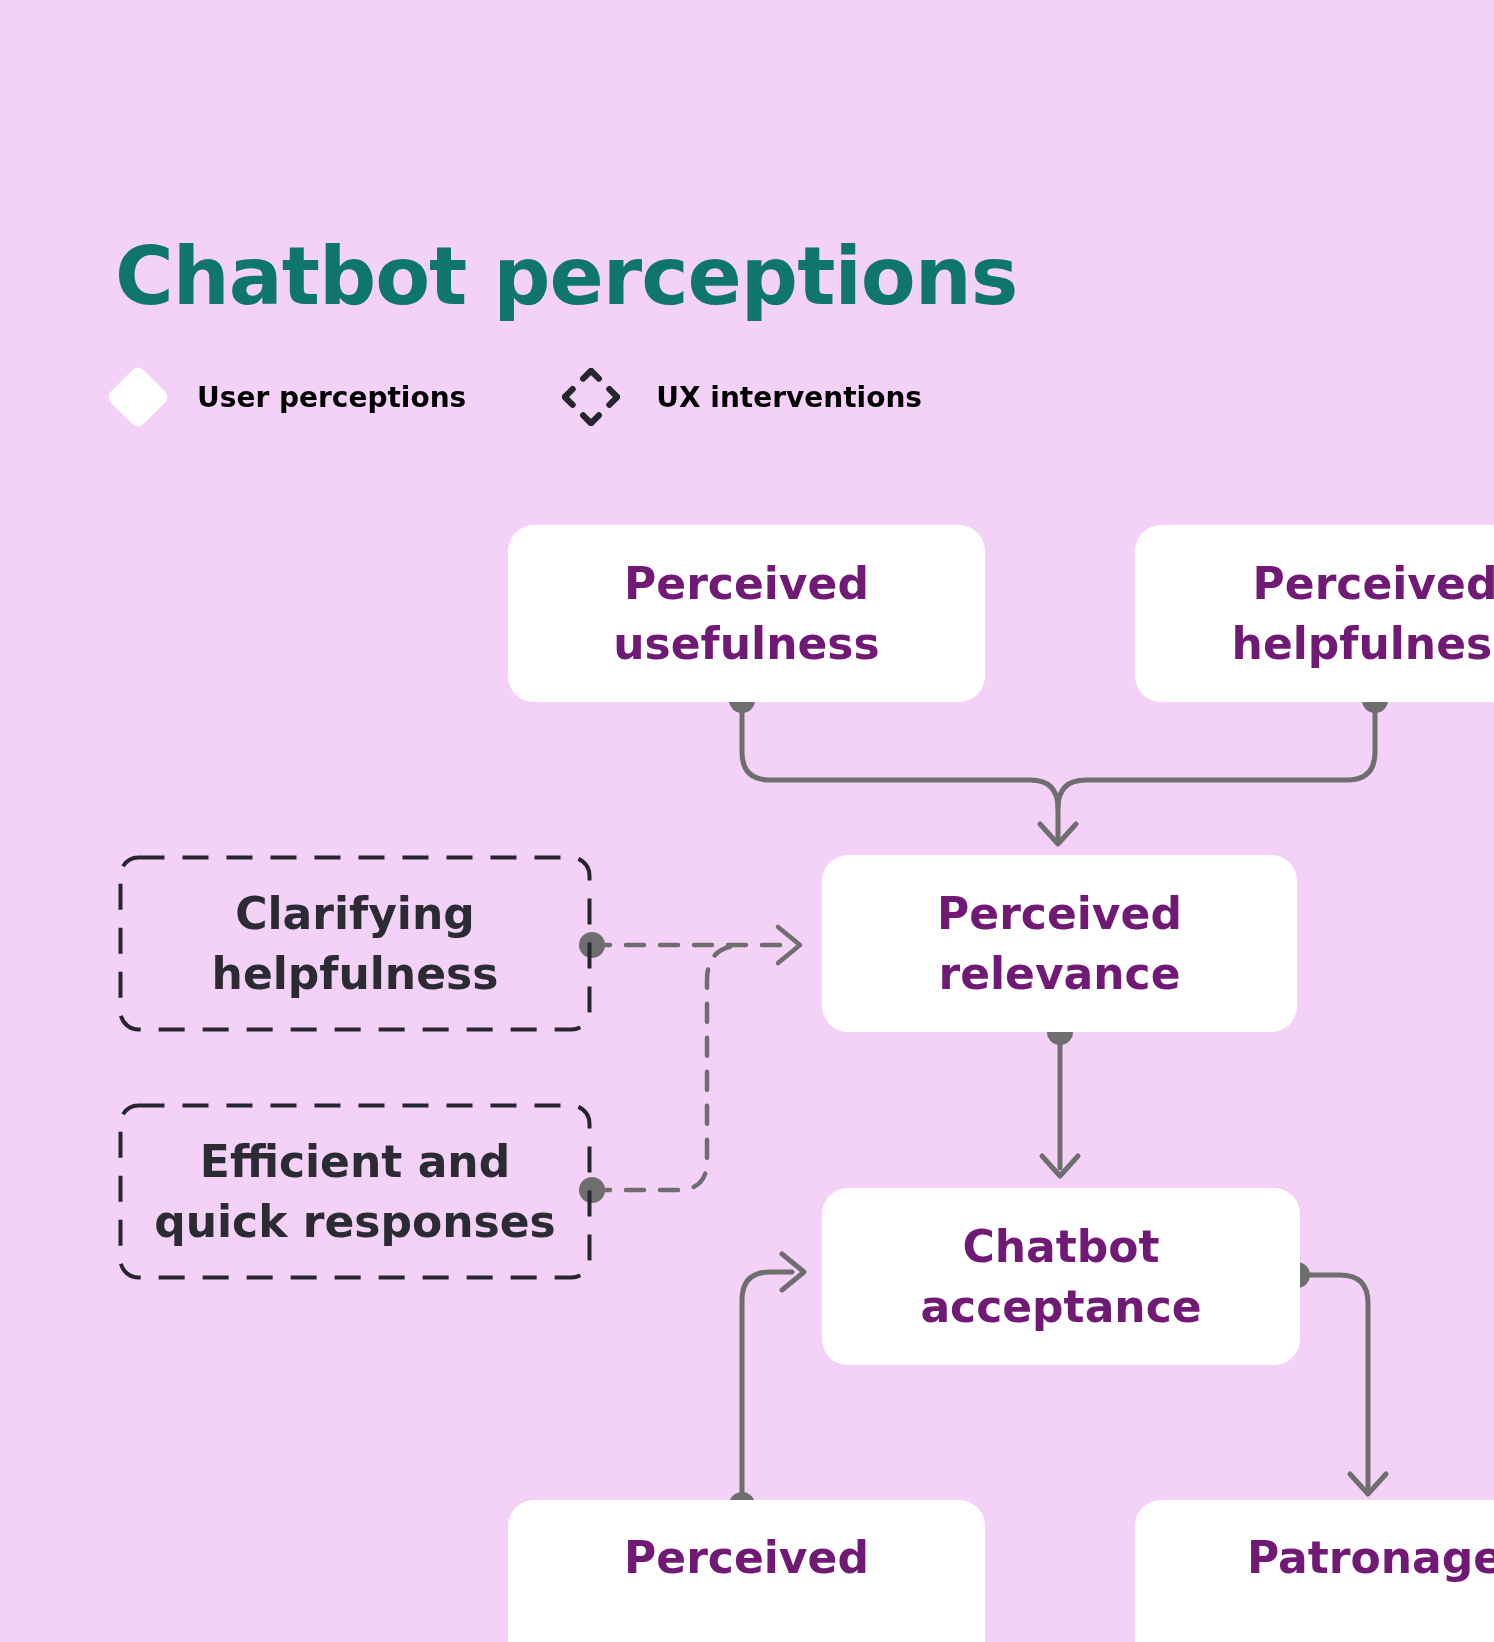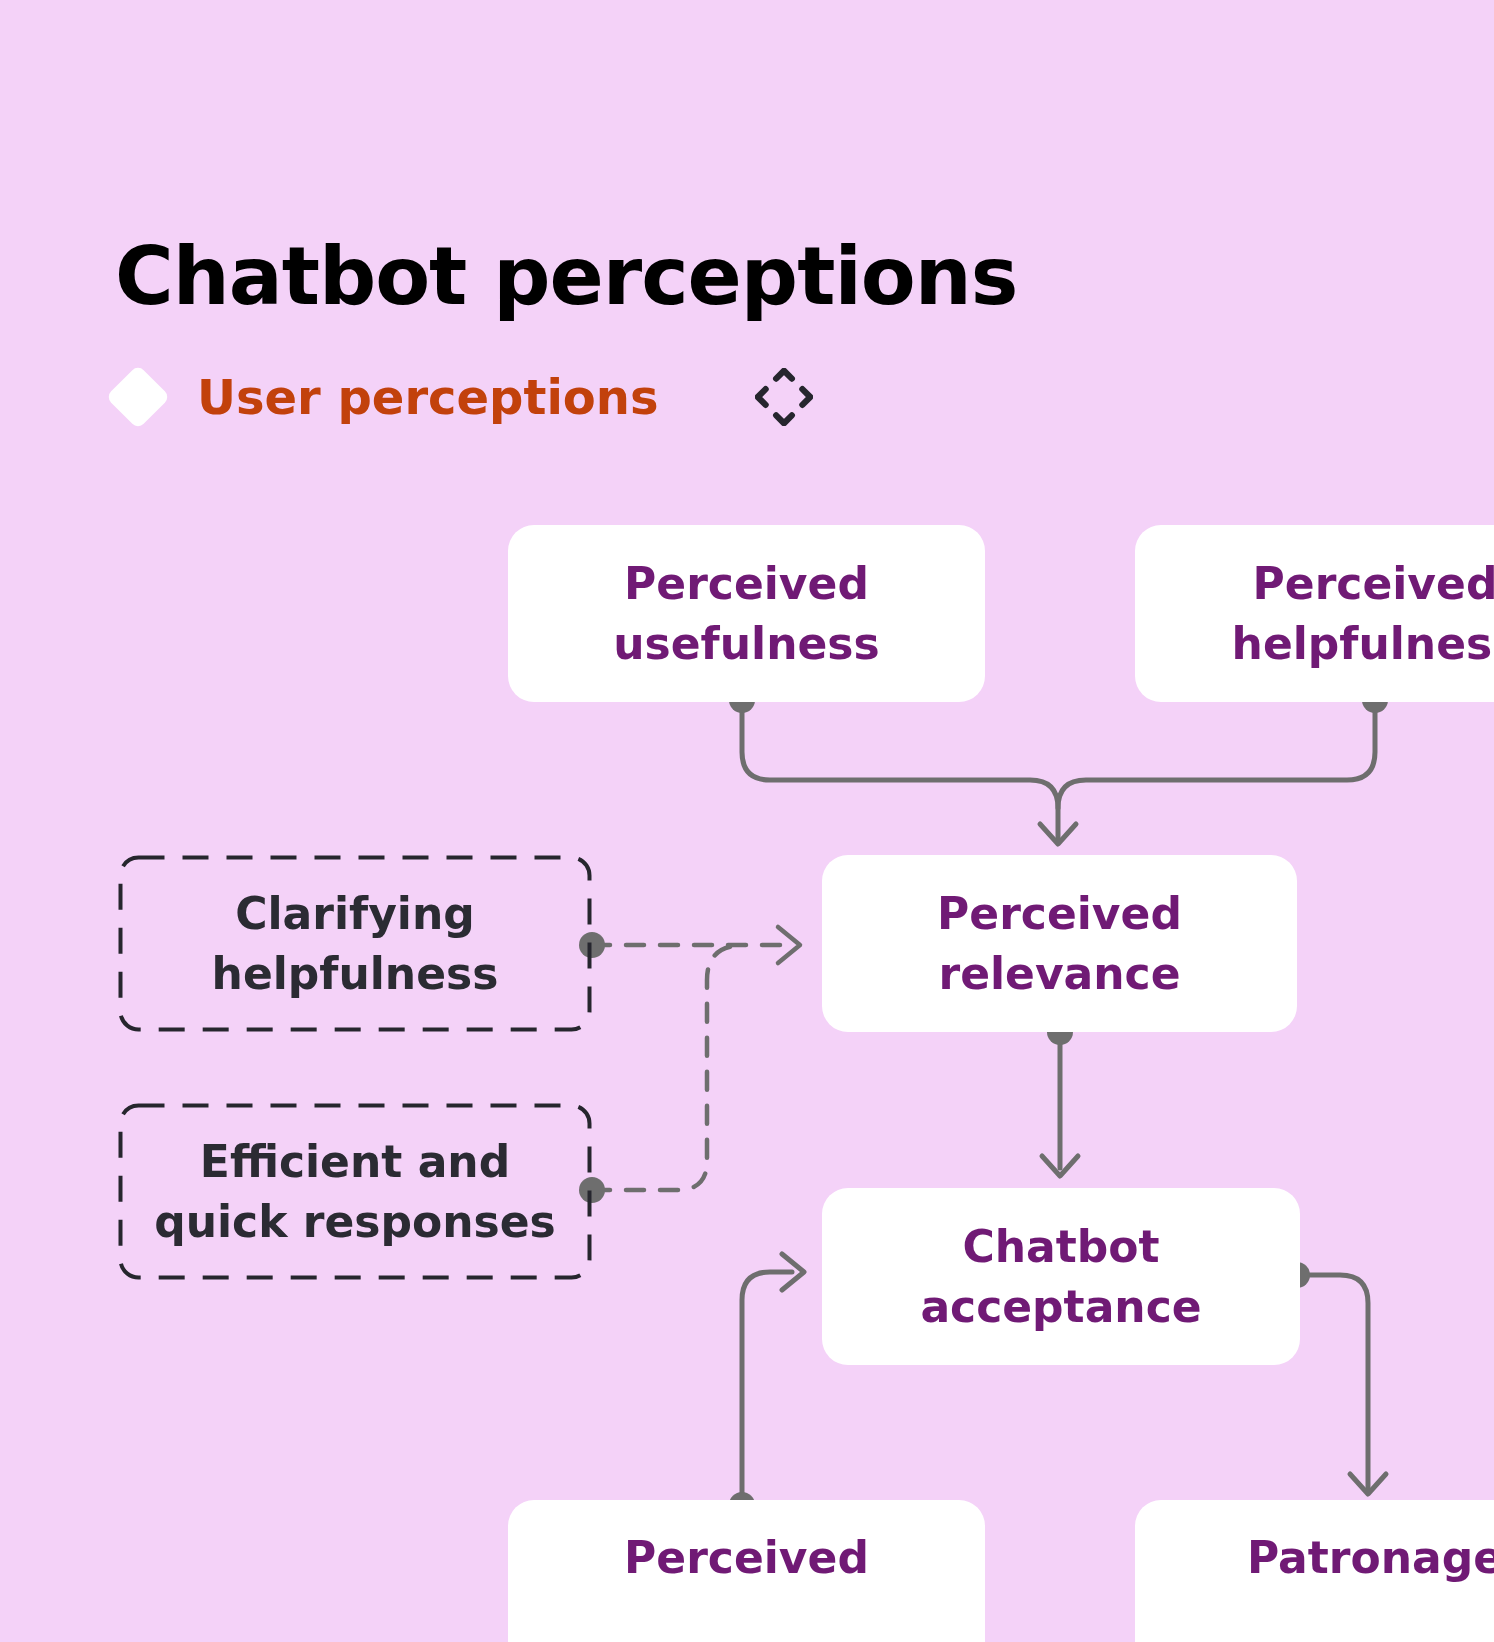--- a/index.html
+++ b/index.html
@@ -14,39 +14,39 @@
     overflow: hidden;
     background: #f4d2f8;
   }
   .page-title {
     position: absolute;
     left: 115px;
     top: 230px;
     font-size: 80px;
     font-weight: 700;
     letter-spacing: -1px;
-    color: #000000;
+    color: #0f766e;
   }
   .legend {
     position: absolute;
     left: 115px;
     top: 368px;
     display: flex;
     align-items: center;
     gap: 96px;
   }
   .legend-item {
     display: flex;
     align-items: center;
     gap: 36px;
   }
   .legend-label {
-    font-size: 48px;
+    font-size: 28px;
     font-weight: 600;
-    color: #c2410c;
+    color: #000000;
   }
   .diamond-filled {
     width: 46px;
     height: 46px;
     background: #ffffff;
     border-radius: 8px;
     transform: rotate(45deg);
   }
   .node {
     position: absolute;
@@ -142,20 +142,21 @@
     </div>
     <div class="legend-item">
       <span style="display:inline-flex;">
         <svg width="58" height="58" viewBox="0 0 42 42" fill="none" stroke="#26262e" stroke-width="4.5" stroke-linecap="round" stroke-linejoin="round">
           <path d="M15.3 7.7 L21 2 L26.7 7.7"></path>
           <path d="M34.3 15.3 L40 21 L34.3 26.7"></path>
           <path d="M26.7 34.3 L21 40 L15.3 34.3"></path>
           <path d="M7.7 26.7 L2 21 L7.7 15.3"></path>
         </svg>
       </span>
+      <span class="legend-label">UX interventions</span>
     </div>
   </div>
 
   <div class="node" style="left:508px; top:525px; width:477px; height:177px;">Perceived
 usefulness</div>
 
   <div class="node" style="left:1135px; top:525px; width:480px; height:177px;">Perceived
 helpfulness</div>
 
   <div class="node" style="left:822px; top:855px; width:475px; height:177px;">Perceived

